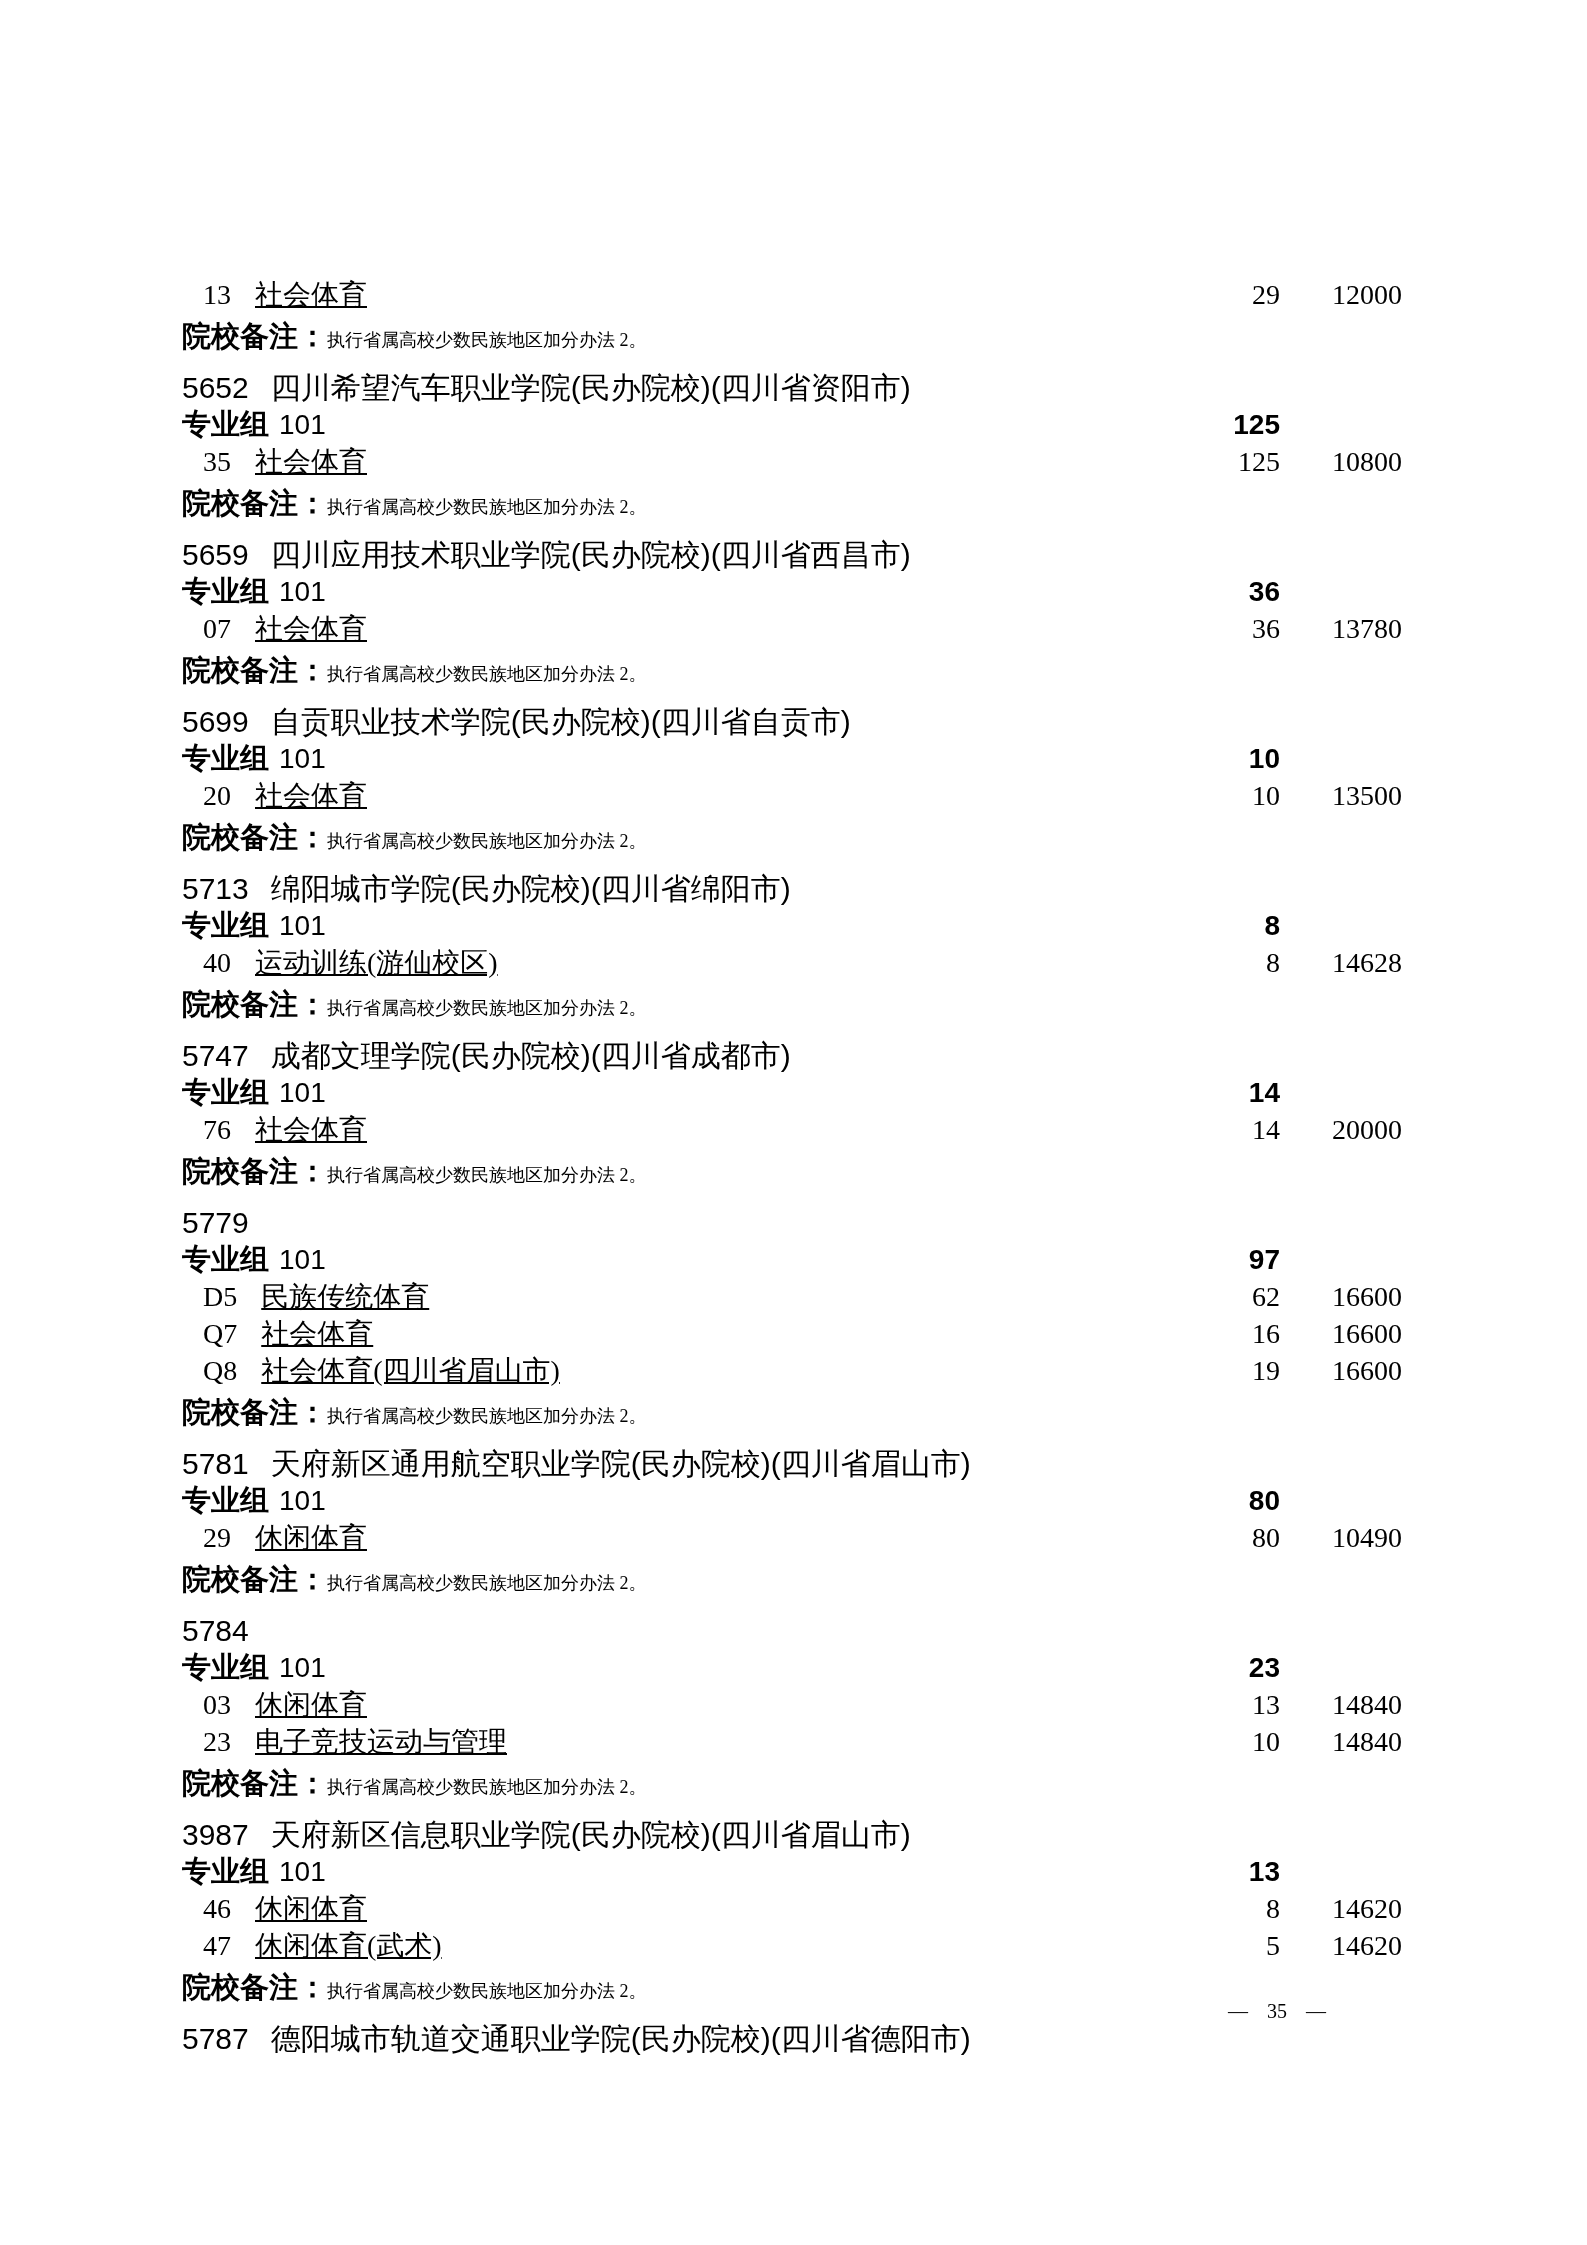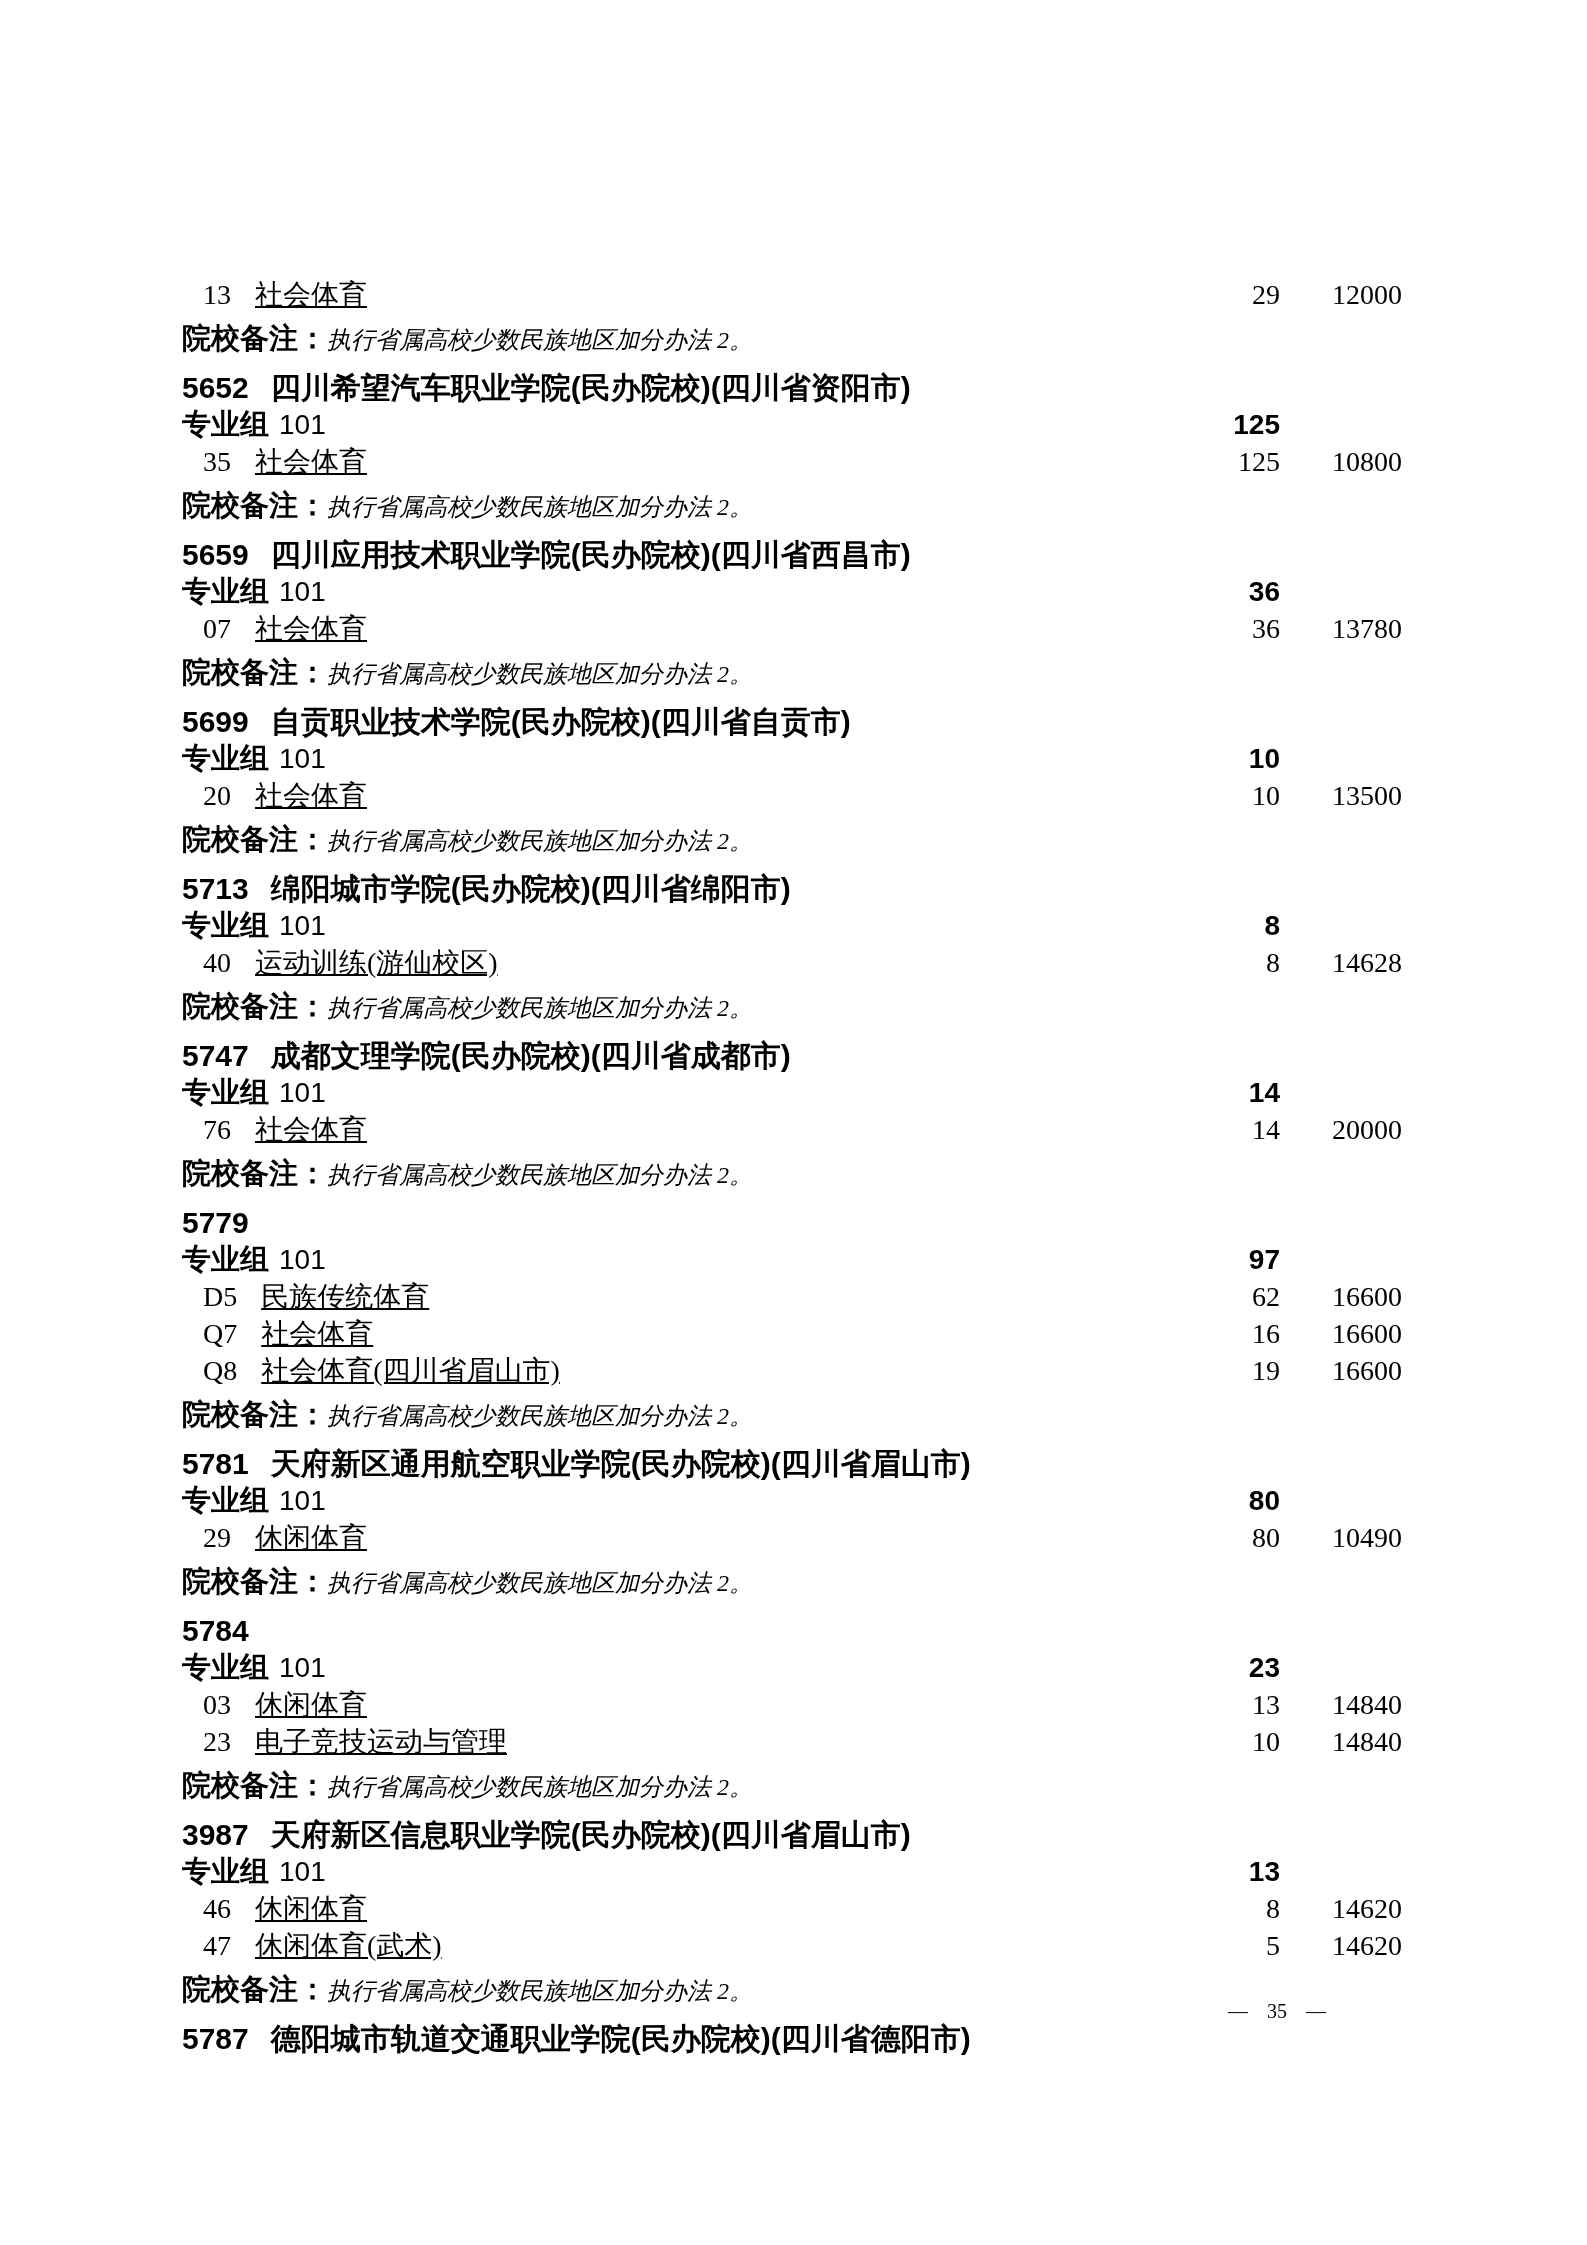--- a/index.html
+++ b/index.html
@@ -21,21 +21,21 @@
     width: 1220px;
   }
   .grow { flex: 1 1 auto; min-width: 0; white-space: nowrap; }
   .count { flex: none; width: 90px; text-align: right; }
   .score { flex: none; width: 122px; text-align: right; }
 
   .school { margin-top: 10px; }
 
   .school-header {
     font-family: "Liberation Sans", "DejaVu Sans", sans-serif;
-    font-weight: 700; font-size: 30px;
+    font-weight: 400; font-size: 30px;
   }
   .school-name { margin-left: 22px; }
 
   .group-label {
     font-family: "Liberation Sans", "DejaVu Sans", sans-serif;
     font-weight: 700; font-size: 29px;
   }
   .group-number {
     font-family: "Liberation Sans", "DejaVu Sans", sans-serif;
     font-weight: 400; font-size: 28px; margin-left: 10px;
@@ -46,21 +46,21 @@
   }
 
   .major-cell { padding-left: 21px; }
   .major-name { margin-left: 24px; text-decoration: underline; }
 
   .note-label {
     font-family: "Liberation Sans", "DejaVu Sans", sans-serif;
     font-weight: 700; font-size: 29px; white-space: nowrap;
   }
   .note-text {
-    font-style: italic; font-size: 24px; white-space: nowrap; margin-top: 9px;
+    font-size: 18px; white-space: nowrap; margin-top: 9px;
   }
 
   .page-number {
     position: absolute; left: 1228px; top: 1993px;
     font-size: 20px; line-height: 37px;
     word-spacing: 14px; white-space: pre;
   }
 </style>
 </head>
 <body>

